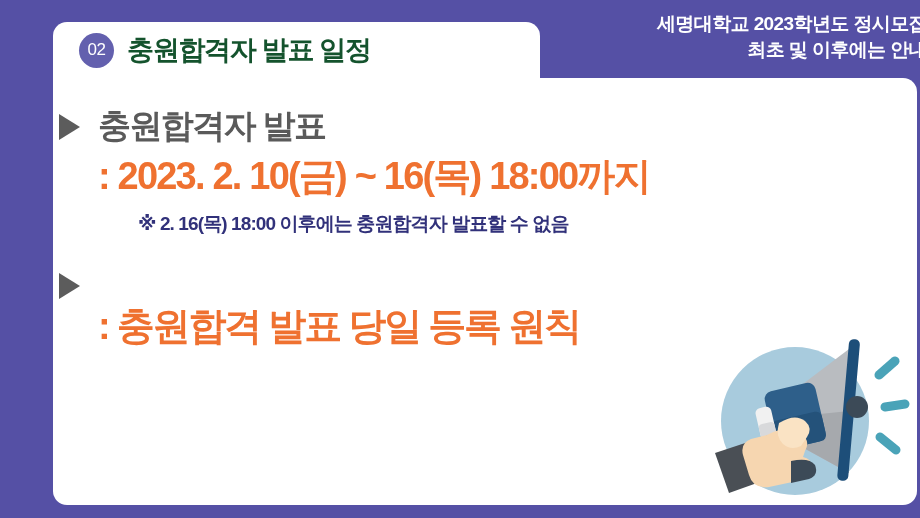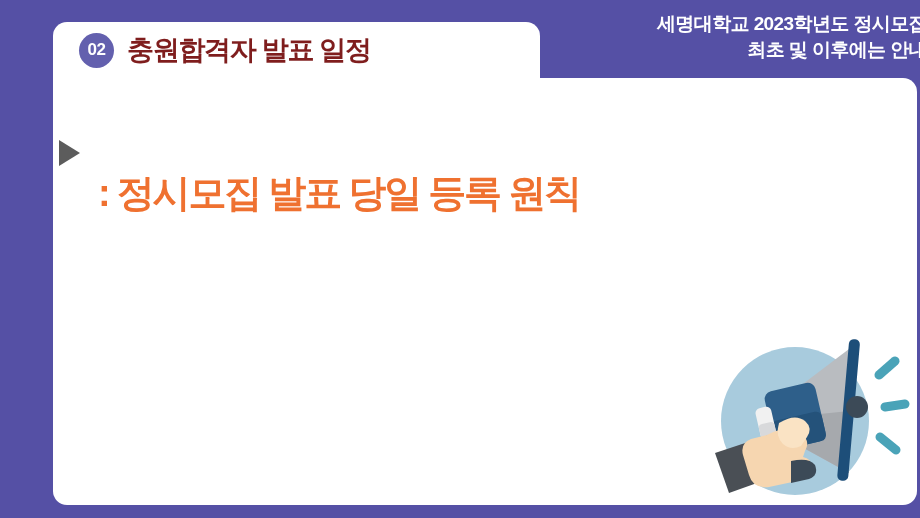--- a/index.html
+++ b/index.html
@@ -50,32 +50,32 @@
     padding-left: 26px;
     box-sizing: border-box;
   }
   .badge {
     width: 35px;
     height: 35px;
     border-radius: 50%;
     background: #6360ae;
     color: #ffffff;
     font-size: 17px;
-    font-weight: 700;
+    font-weight: 400;
     display: flex;
     align-items: center;
     justify-content: center;
     letter-spacing: -0.5px;
     flex: 0 0 auto;
   }
   .tab-title {
     margin-left: 13px;
     font-size: 27px;
     font-weight: 700;
-    color: #7f1d1d;
+    color: #14532d;
     letter-spacing: -1.3px;
     white-space: nowrap;
   }
 
   
   .body-card {
     position: absolute;
     left: 28px;
     top: 78px;
     width: 864px;
@@ -190,23 +190,31 @@
       <path d="M16 130 L70 112 L86 150 L30 170 Z" fill="#4a4f55"></path>
 
       <path d="M68 112 q22 -12 34 -2 q10 8 4 18 l-2 6 q10 2 8 12 q-2 10 -14 12 l-28 6 q-16 2 -20 -12 l-6 -20 q-3 -12 8 -16 Z" fill="#f6d6b0"></path>
       <path d="M80 100 q16 -10 26 -2 q8 7 2 16 l-6 9 q-10 5 -18 -2 q-8 -8 -4 -21 Z" fill="#fae3c4"></path>
 
       <path d="M92 138 q18 -4 24 4 q4 10 -6 14 l-18 4 Z" fill="#3c4a57"></path>
     </svg>
 
     <div class="content">
 
+      <div class="section">
+        <div class="head-row">
+          <span class="tri"></span>
+          <span class="head-text">충원합격자 발표</span>
+        </div>
+        <div class="detail">: 2023. 2. 10(금) ~ 16(목) 18:00까지</div>
+        <div class="note">※ 2. 16(목) 18:00 이후에는 충원합격자 발표할 수 없음</div>
+      </div>
 
       <div class="section second">
         <div class="head-row">
           <span class="tri"></span>
         </div>
-        <div class="detail tight">: 정시모집 발표 당일 등록 원칙</div>
+        <div class="detail tight">: 충원합격 발표 당일 등록 원칙</div>
       </div>
 
     </div>
   </div>
 </div>
 
 </body></html>

